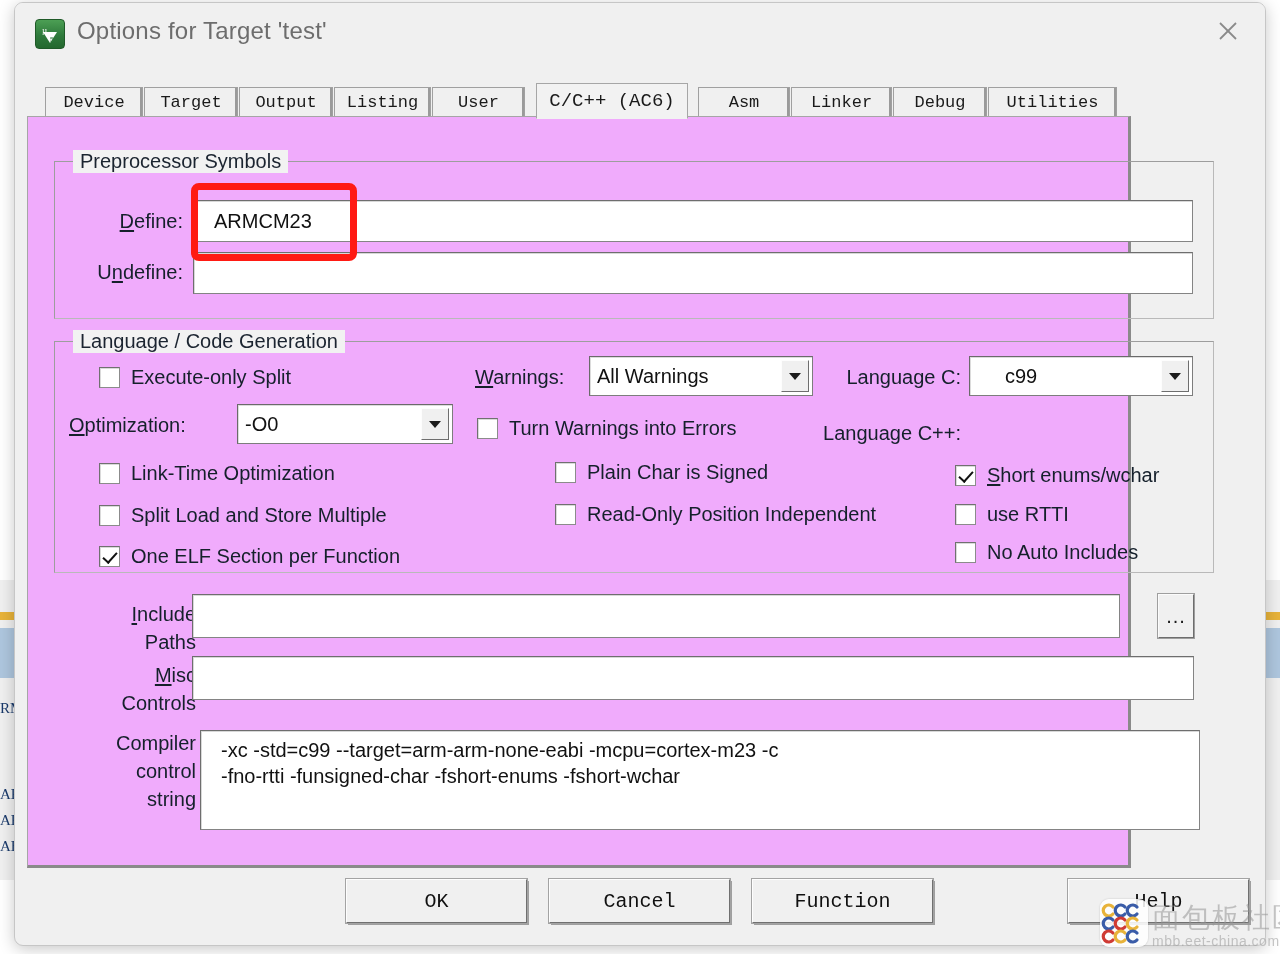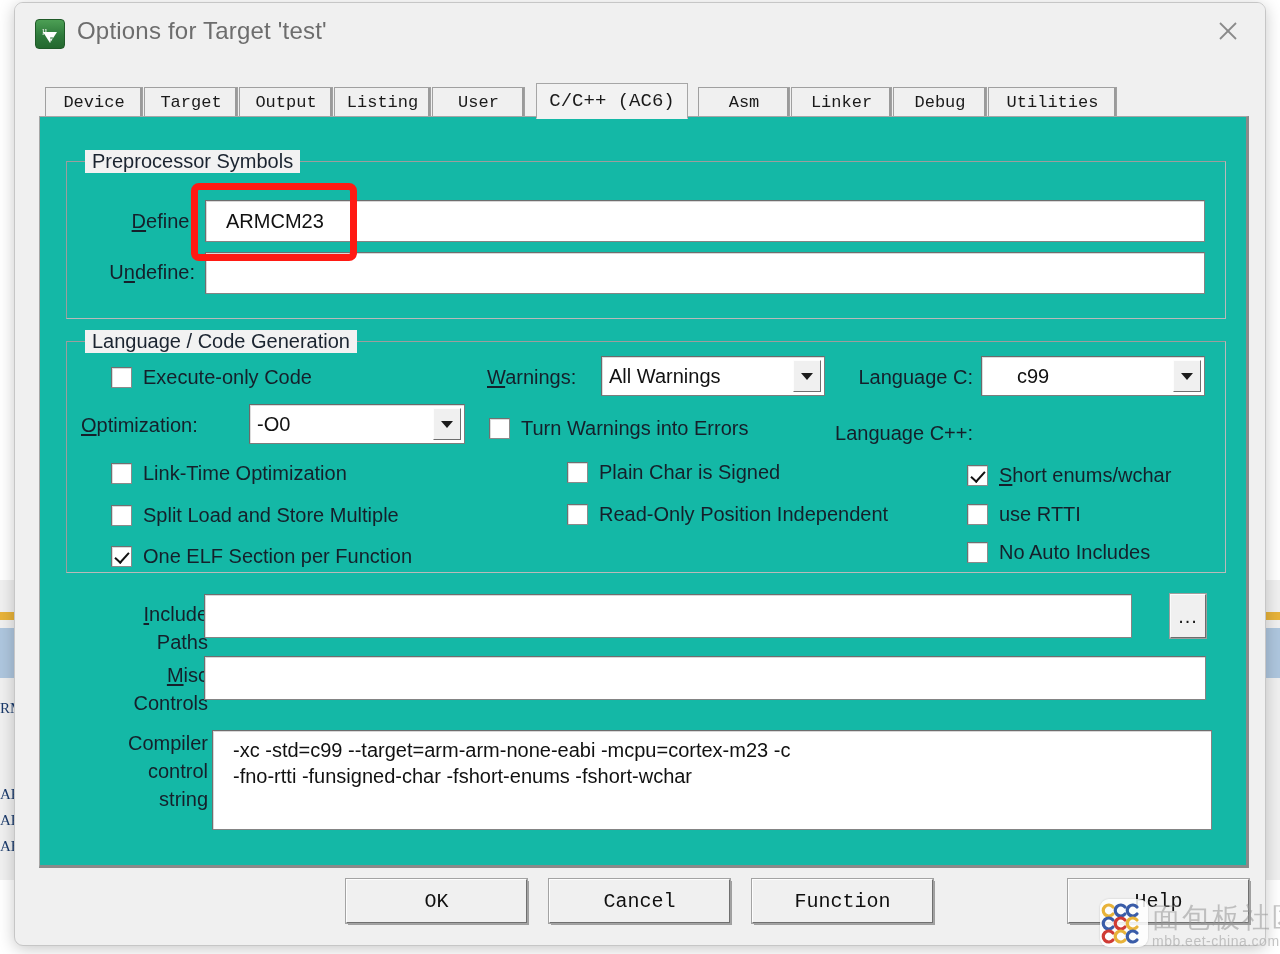--- a/index.html
+++ b/index.html
@@ -76,23 +76,23 @@
     background: #f2f2f2;
     border: 1px solid #a6a6a6;
     border-bottom: 1px solid #f2f2f2;
     box-shadow: none;
     font-size: 19px;
     z-index: 5;
   }
 
   
   #panel {
-    position: absolute; left: 24px; top: 113px;
-    width: 1210px; height: 752px;
-    background: #14b8a6;
+    position: absolute; left: 12px; top: 113px;
+    width: 1104px; height: 752px;
+    background: #f0abfc;
     border: 1px solid #a6a6a6;
     border-right: 3px solid #8a8a8a;
     border-bottom: 3px solid #8a8a8a;
   }
 
   
   .group {
     position: absolute;
     border: 1px solid #9d9d9d;
     border-right-color: #b9b9b9; border-bottom-color: #b9b9b9;
@@ -272,21 +272,21 @@
 
       <div class="lbl r" style="left:8px; top:99px; width:120px;">U<span class="u">n</span>define:</div>
       <div class="tin" style="left:138px; top:90px; width:1000px; height:42px;"></div>
     </div>
 
     <div class="group" style="left:26px; top:224px; width:1160px; height:232px;">
       <div class="legend">Language / Code Generation</div>
 
       <div class="cb" style="left:44px; top:24px;">
         <span class="box"></span>
-        <span class="cbl">Execute-only Code</span>
+        <span class="cbl">Execute-only Split</span>
       </div>
 
       <div class="lbl" style="left:14px; top:72px;"><span class="u">O</span>ptimization:</div>
       <div class="combo" style="left:182px; top:62px; width:216px; height:40px;">
         <span class="val">-O0</span>
         <span class="arrow">
             <span class="caret"></span>
           </span>
       </div>
 

